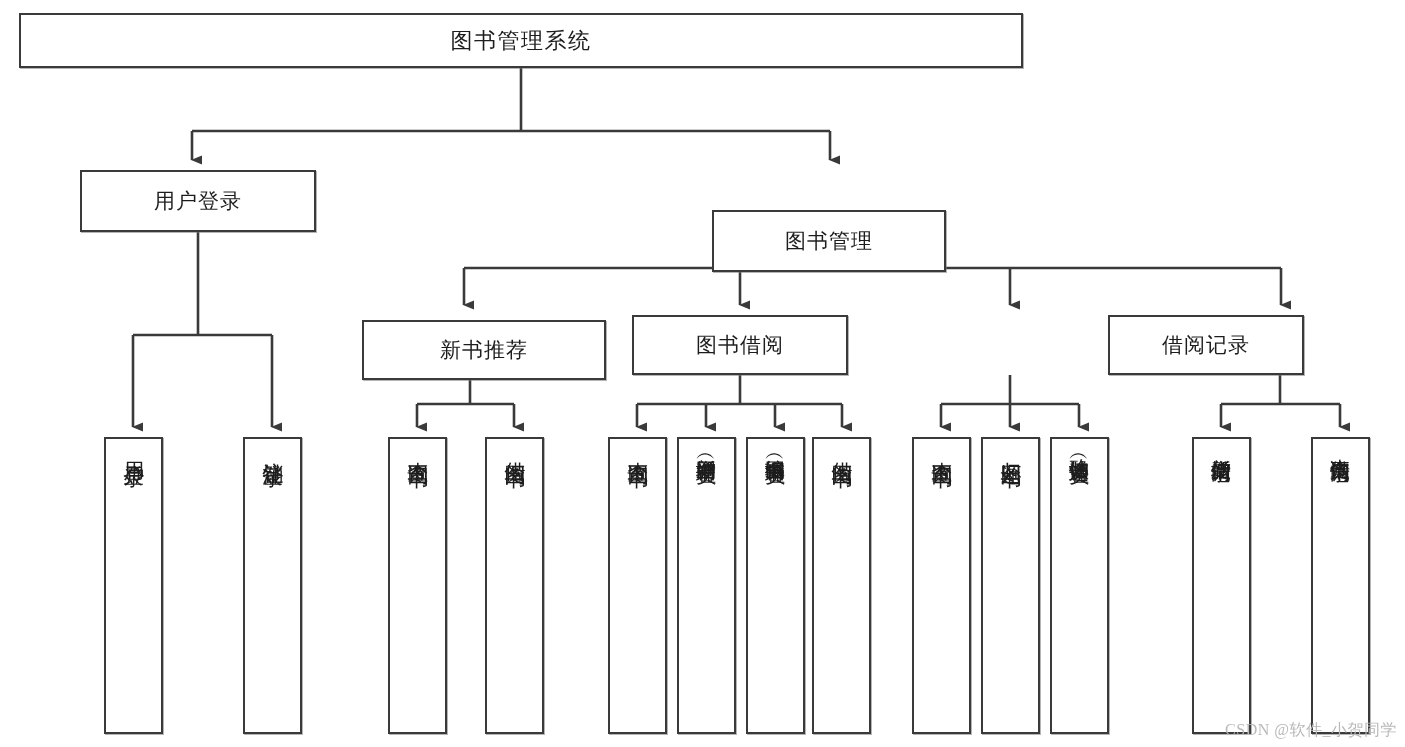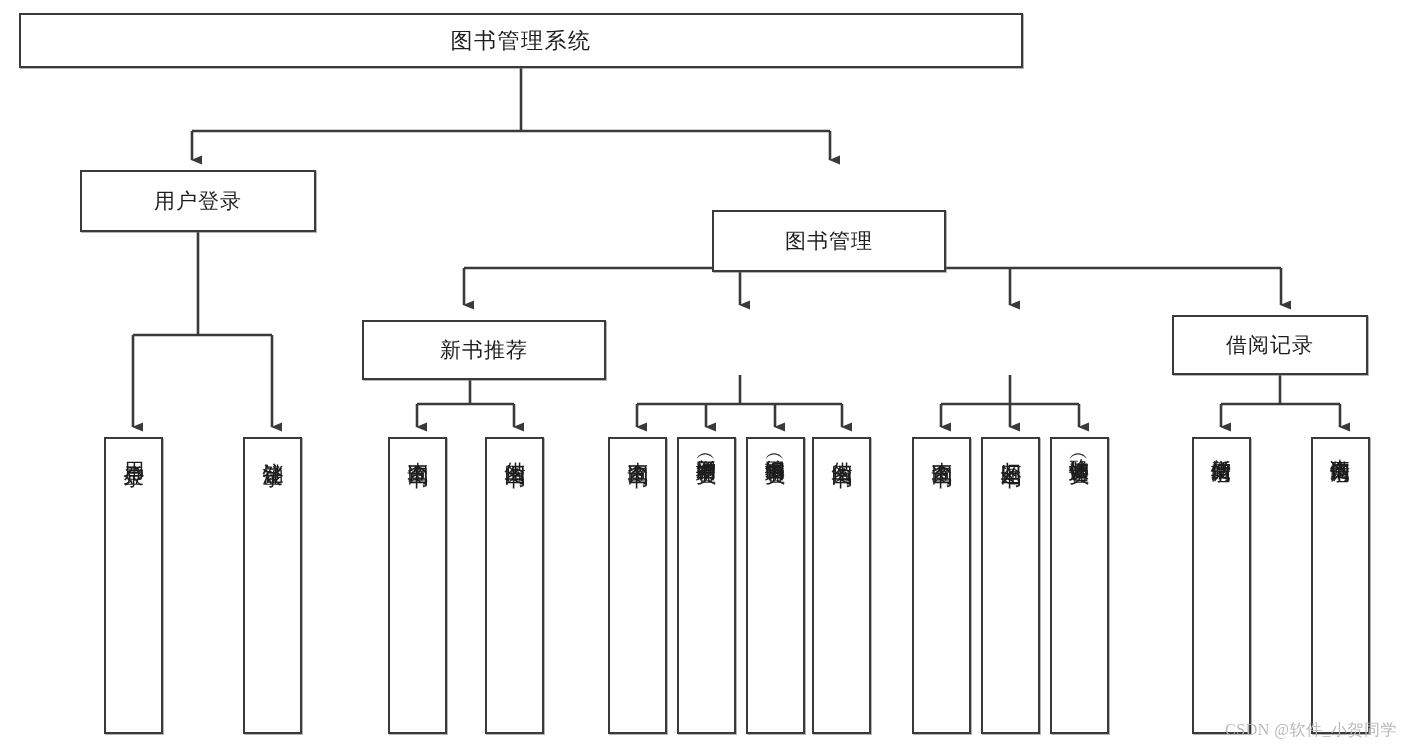--- a/index.html
+++ b/index.html
@@ -150,23 +150,26 @@
   </div>
 
   <div class="node horiz" style="left:712px; top:170px; width:234px; height:62px;margin-top:40px;">
     <span class="node-label">图书管理</span>
   </div>
 
   <div class="node horiz" style="left:362px; top:320px; width:244px; height:60px;">
     <span class="node-label">新书推荐</span>
   </div>
 
-
-
-  <div class="node horiz" style="left:1172px; top:315px; width:196px; height:60px;">
+  <div class="node horiz" style="left:632px; top:315px; width:216px; height:60px;">
+    <span class="node-label">图书借阅</span>
+  </div>
+
+
+  <div class="node horiz" style="left:1108px; top:315px; width:196px; height:60px;">
     <span class="node-label">借阅记录</span>
   </div>
 
   <div class="node vert" style="left:104px; top:437px; width:59px; height:297px;">
     <span class="node-label">用户登录</span>
   </div>
 
   <div class="node vert" style="left:243px; top:437px; width:59px; height:297px;">
     <span class="node-label">注销登录</span>
   </div>

